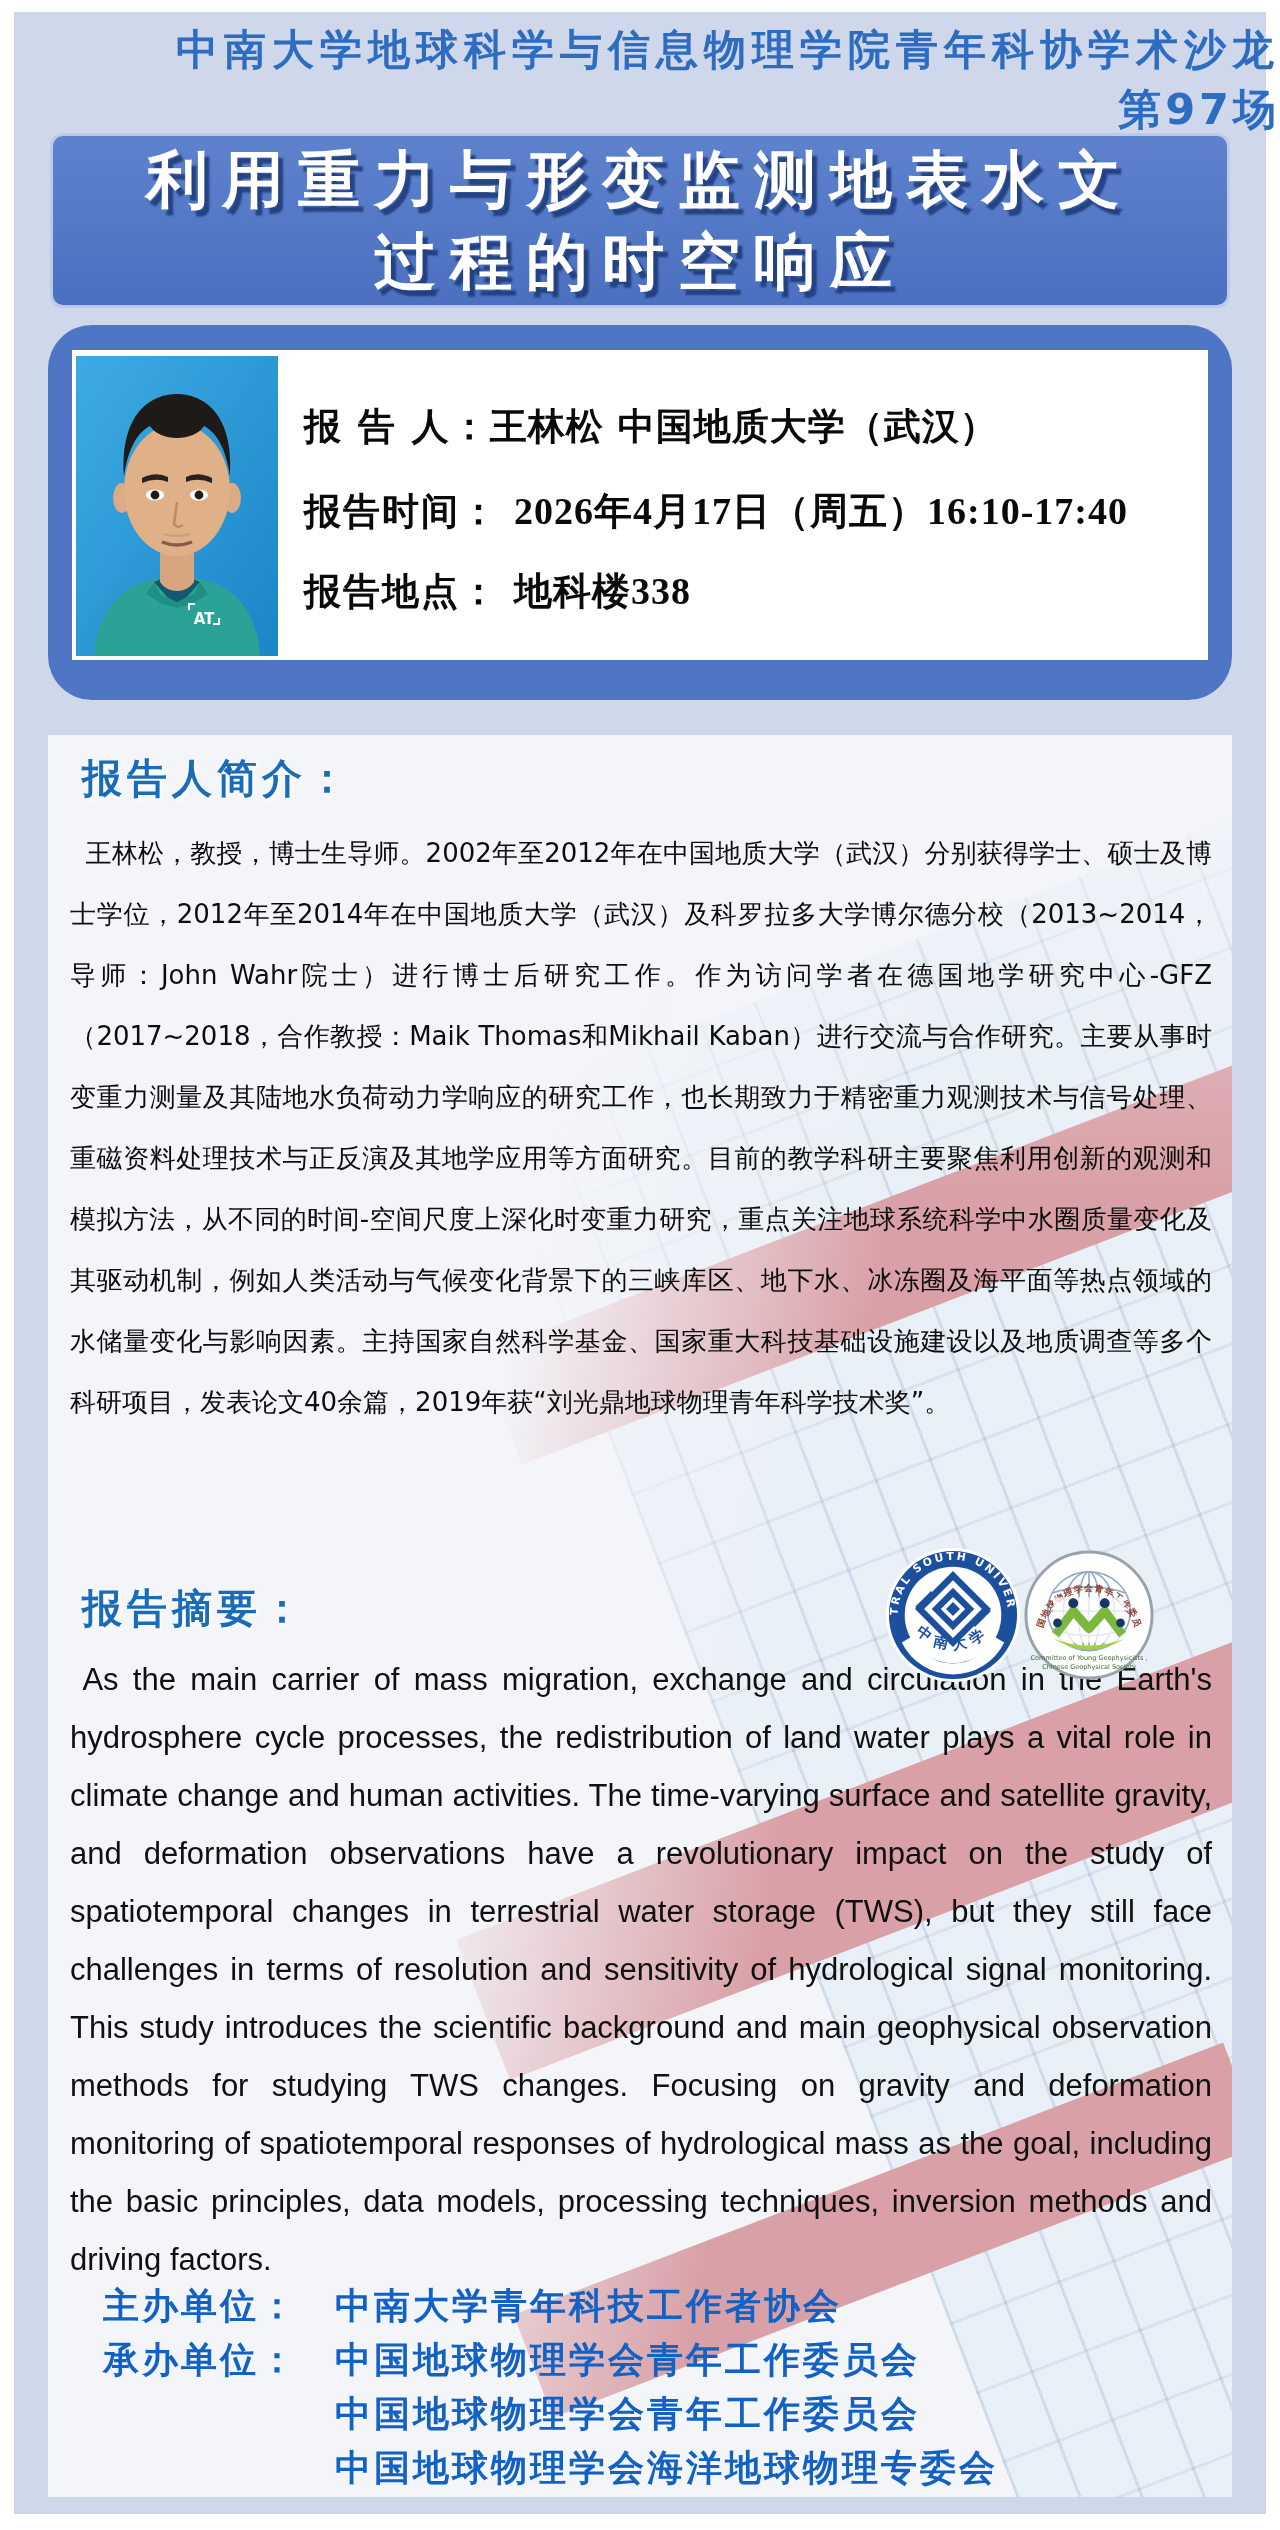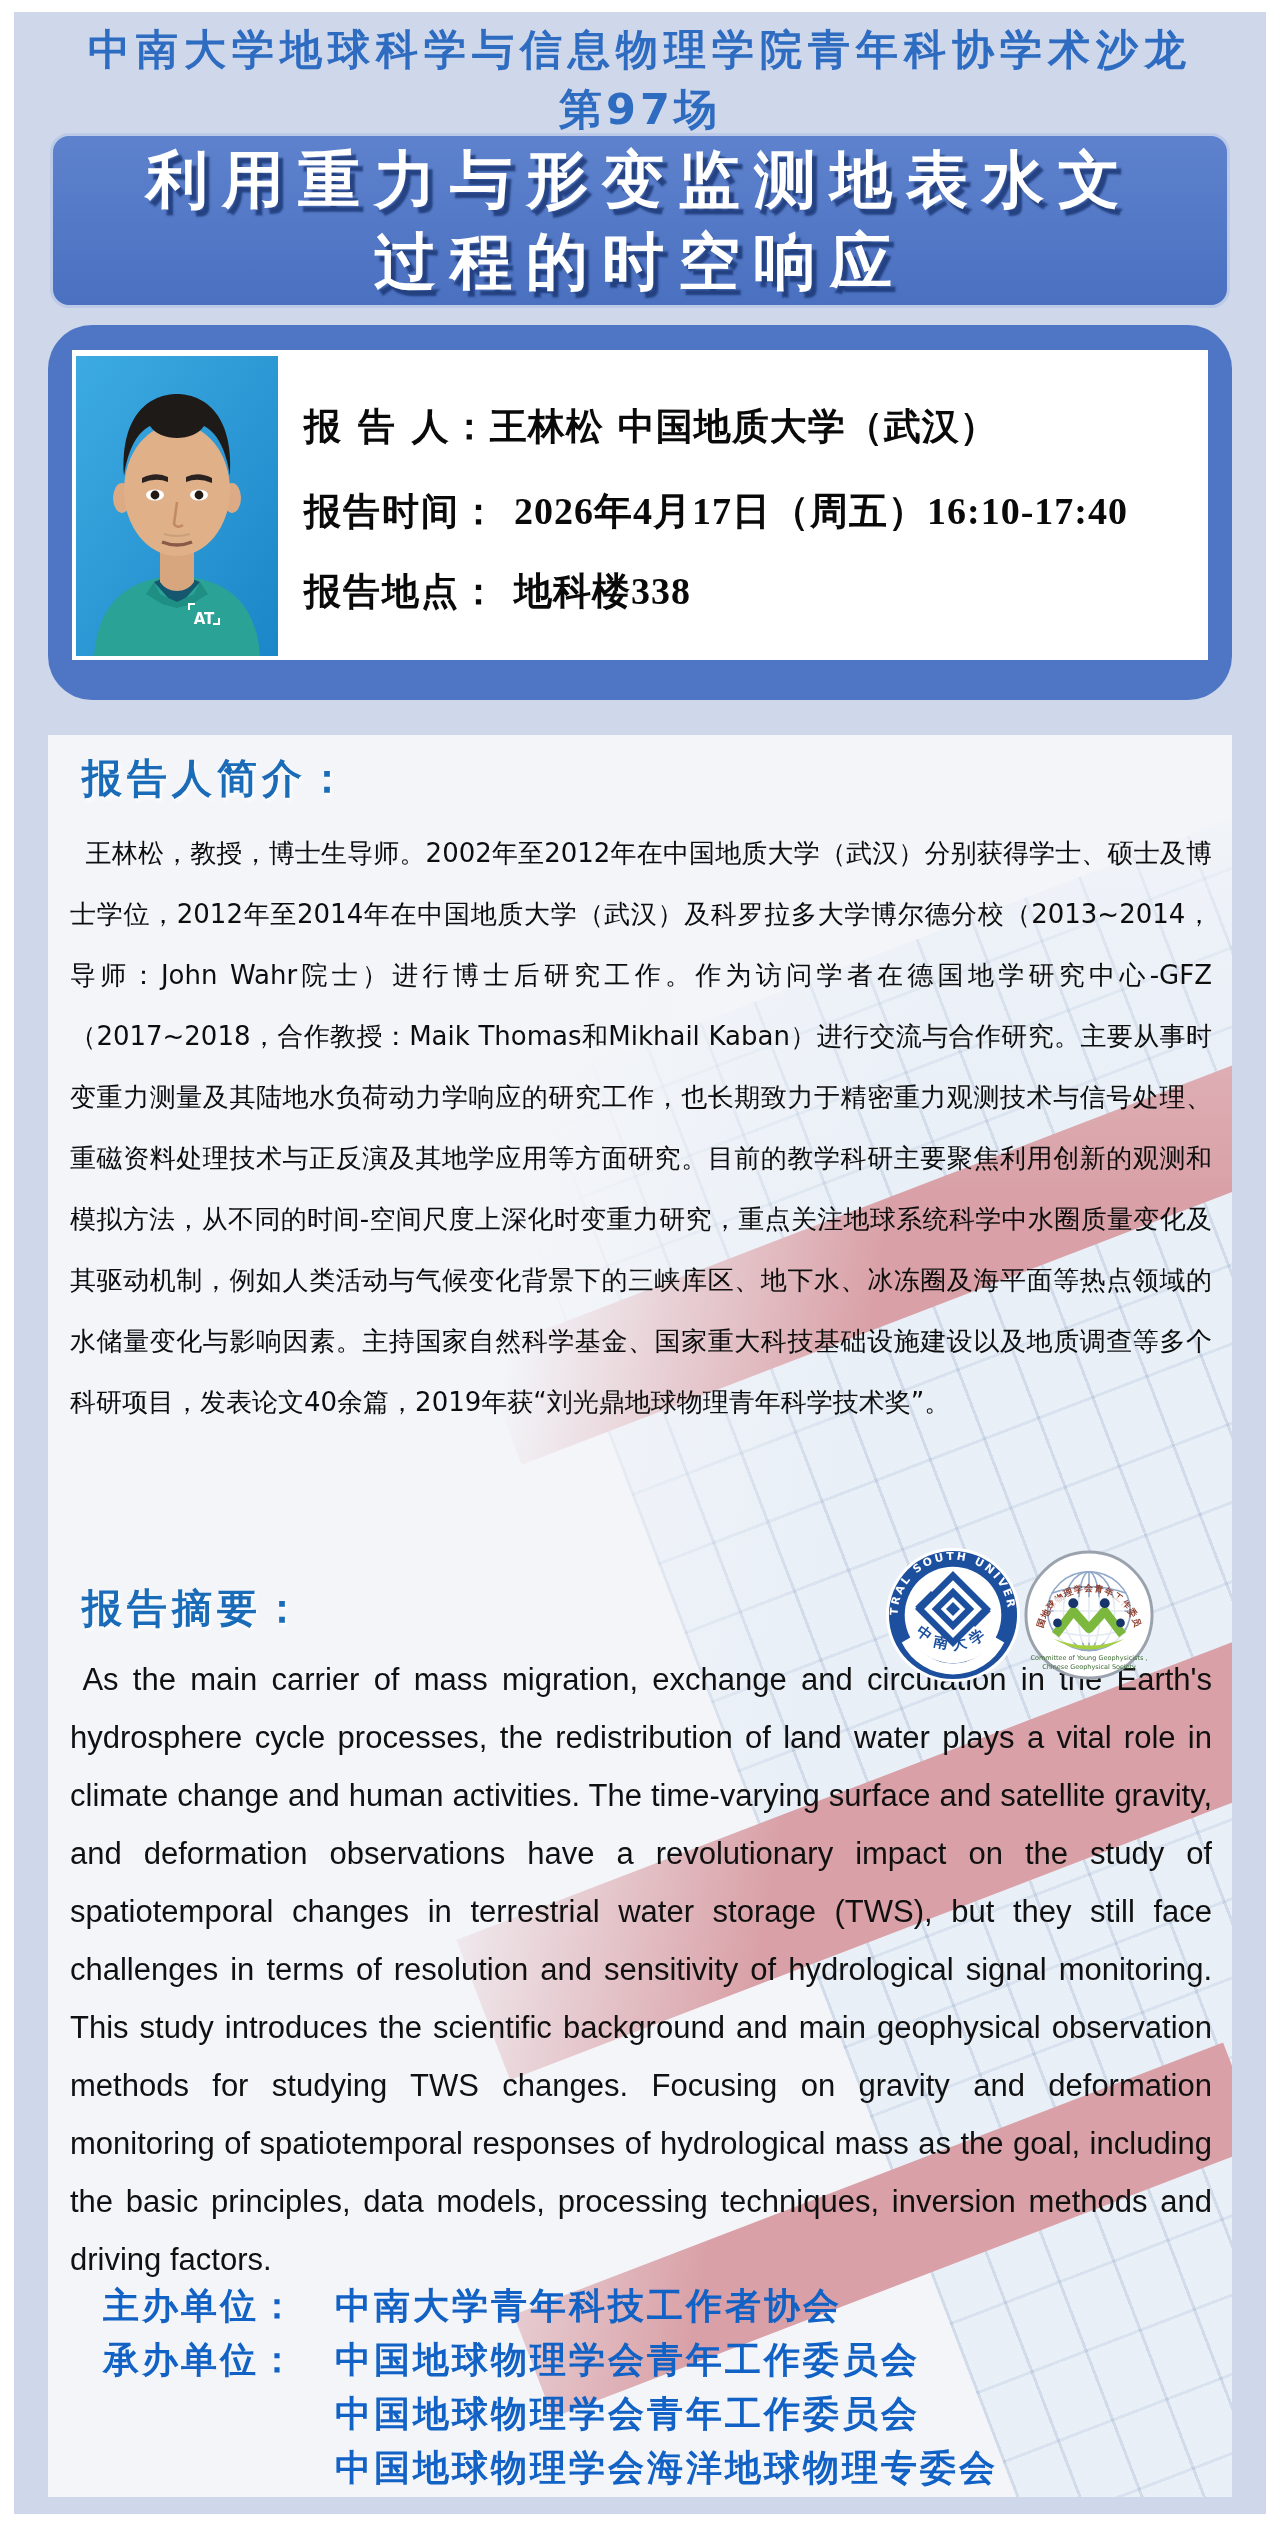--- a/index.html
+++ b/index.html
@@ -1,27 +1,27 @@
 <!DOCTYPE html>
 <html><head>
 <meta charset="utf-8">
 <style>
   html,body{margin:0;padding:0;background:#ffffff;}
   .page{position:relative;width:1280px;height:2530px;background:#ffffff;overflow:hidden;
         font-family:"DejaVu Sans","Liberation Sans",sans-serif;}
   .poster-bg{position:absolute;left:14px;top:12px;right:14px;bottom:16px;background:#cfd7ea;}
 
   
-  .hdr{position:absolute;left:0;top:24px;width:100%;text-align:center;z-index:2;}
+  .hdr{position:absolute;left:0;top:24px;width:100%;text-align:right;z-index:2;}
   .hdr-l1{font-size:42px;font-weight:bold;color:#2e6cc2;letter-spacing:6px;line-height:52px;}
   .hdr-l2{font-size:43px;font-weight:bold;color:#2e6cc2;letter-spacing:4px;line-height:50px;margin-top:8px;}
 
   
   .banner{position:absolute;left:50px;top:133px;width:1180px;height:175px;box-sizing:border-box;
-          background:linear-gradient(180deg,#5e82cd,#4a70c0);border:3px solid #bccae8;border-radius:19px;
+          background:linear-gradient(180deg,#5e82cd,#4a70c0);border:3px solid #bccae8;border-radius:13px;
           display:flex;flex-direction:column;justify-content:center;align-items:center;z-index:2;}
   .banner div{font-size:62px;font-weight:900;color:#ffffff;letter-spacing:14px;line-height:82px;
               text-shadow:5px 6px 2px rgba(28,56,118,.85);}
 
   
   .card{position:absolute;left:48px;top:325px;width:1184px;height:375px;background:#4e76c5;border-radius:44px;z-index:2;}
   .card-inner{position:absolute;left:24px;top:25px;right:24px;bottom:40px;background:#ffffff;}
   .photo{position:absolute;left:4px;top:6px;width:202px;height:300px;}
   .rows{position:absolute;left:232px;top:52px;right:10px;}
   .row{position:absolute;left:0;white-space:nowrap;}

